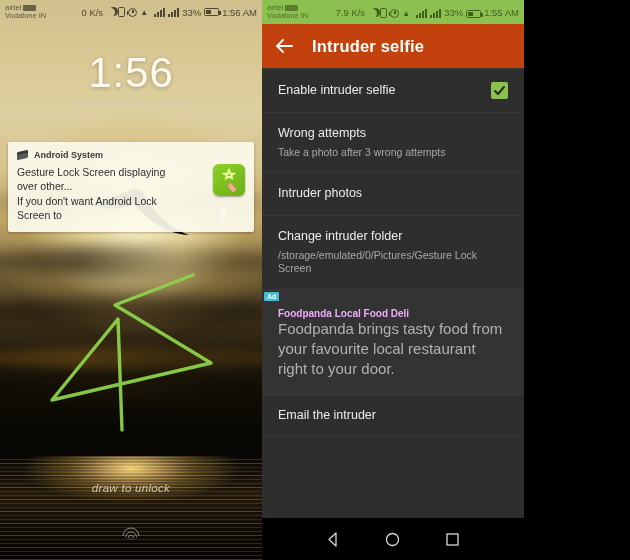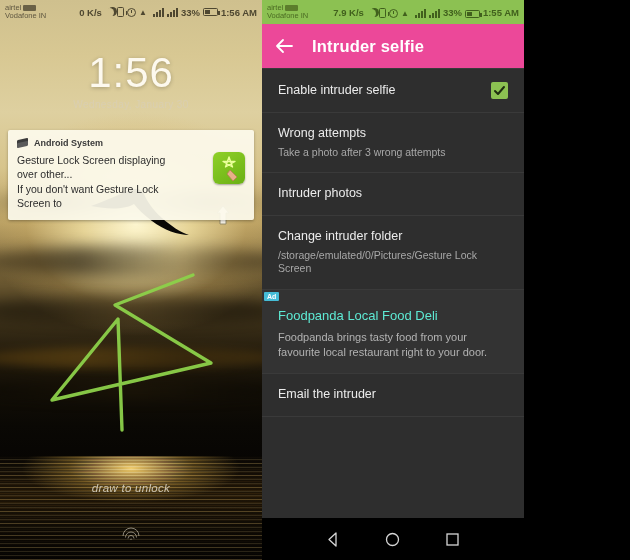--- a/index.html
+++ b/index.html
@@ -59,21 +59,21 @@
 
   .statusbar-l {
     position:absolute; top:0; left:0; right:0; height:24px;
     display:flex; align-items:center; padding:0 5px; z-index:8;
     color:#5a5237; font-size:8.5px;
   }
   .carrier { line-height:1.05; font-size:7.5px; color:#5f5740; }
   .carrier .row1 { display:flex; align-items:center; gap:2px; }
   .simbox { display:inline-block; width:13px; height:6px; background:#6a6146; border-radius:1px; }
   .sb-center { flex:1; }
-  .sb-right { display:flex; align-items:center; gap:3px; color:#4e4730; font-size:9.5px; font-weight:bold; }
+  .sb-right { display:flex; align-items:center; gap:3px; color:#4e4730; font-size:9.5px; font-weight:normal; }
   .ic { display:inline-block; }
   .moon { width:9px; height:9px; border-radius:50%; box-shadow:3px -1px 0 0 #4e4730; background:transparent; }
   .vib { width:7px; height:10px; border:1.4px solid #4e4730; border-radius:1.5px; position:relative; }
   .vib::before,.vib::after{ content:""; position:absolute; top:3px; width:2px; height:4px; border-left:1.4px solid #4e4730; }
   .vib::before{ left:-4px; } .vib::after{ right:-4px; border-left:none; border-right:1.4px solid #4e4730; }
   .alarm { width:9px; height:9px; border:1.4px solid #4e4730; border-radius:50%; position:relative; }
   .alarm::before{ content:""; position:absolute; left:3.2px; top:1.5px; width:1.2px; height:3.2px; background:#4e4730; }
   .wifi { width:11px; height:9px; position:relative; }
   .wifi::before{ content:"\25B2"; position:absolute; font-size:8px; line-height:9px; left:0; color:#4e4730; }
   .bars { display:inline-flex; align-items:flex-end; gap:1px; height:9px; }
@@ -82,21 +82,21 @@
   .bars i:nth-child(3){height:7px;} .bars i:nth-child(4){height:9px;}
   .batt { width:15px; height:8px; border:1.4px solid #4e4730; border-radius:1.5px; position:relative; }
   .batt::after{ content:""; position:absolute; right:-3px; top:2px; width:2px; height:4px; background:#4e4730; }
   .batt i { position:absolute; left:1px; top:1px; bottom:1px; width:38%; background:#4e4730; display:block; }
 
   .clockwrap { position:absolute; top:52px; left:0; right:0; text-align:center; z-index:6; }
   .clock { font-size:42px; font-weight:200; color:#fdf9ee; letter-spacing:1px; line-height:1; text-shadow:0 1px 4px rgba(0,0,0,.25); }
   .cdate { margin-top:5px; font-size:10px; color:#d9cfb4; opacity:.85; letter-spacing:.4px; }
 
   .notif {
-    position:absolute; top:130px; left:8px; right:8px; z-index:7;
+    position:absolute; top:142px; left:8px; right:8px; z-index:7;
     background:rgba(252,250,236,.93);
     border-radius:2px; box-shadow:0 1px 3px rgba(0,0,0,.3);
     padding:7px 9px 9px 9px;
   }
   .notif-head { display:flex; align-items:center; gap:6px; margin-bottom:5px; }
   .andicon { width:11px; height:11px; position:relative; }
   .andicon::before{ content:""; position:absolute; left:0; top:2px; width:11px; height:5px; background:#3b3b3b; transform:skewY(-12deg); border-radius:1px; }
   .andicon::after{ content:""; position:absolute; left:0; top:5px; width:11px; height:5px; background:#5a5a5a; transform:skewY(-12deg); border-radius:1px; }
   .notif-app { font-size:9px; color:#3a3a3a; font-weight:bold; }
   .notif-body { font-size:10.5px; color:#2d2d2d; line-height:1.38; padding-right:64px; }
@@ -128,21 +128,21 @@
   .statusbar-r .vib::before{ border-left-color:#41601d; }
   .statusbar-r .vib::after{ border-right-color:#41601d; }
   .statusbar-r .alarm{ border-color:#41601d; }
   .statusbar-r .alarm::before{ background:#41601d; }
   .statusbar-r .wifi::before{ color:#41601d; }
   .statusbar-r .bars i{ background:#41601d; }
   .statusbar-r .batt{ border-color:#41601d; }
   .statusbar-r .batt::after{ background:#41601d; }
   .statusbar-r .batt i{ background:#41601d; }
 
-  .appbar { height:44px; background:#ec4899; display:flex; align-items:center; padding:0 12px; gap:18px; flex:0 0 auto; }
+  .appbar { height:44px; background:#c2410c; display:flex; align-items:center; padding:0 12px; gap:18px; flex:0 0 auto; }
   .backbtn { width:20px; height:20px; cursor:pointer; }
   .apptitle { color:#fff; font-size:16.5px; font-weight:bold; letter-spacing:.2px; }
 
   .list { flex:1 1 auto; background:#2e2e2e; overflow:hidden; }
   .row {
     padding:13px 16px; border-bottom:1px solid #3a3a3a;
     display:flex; align-items:center; justify-content:space-between; cursor:pointer;
   }
   .row:first-child { border-top:1px solid #3a3a3a;gap:28px; }
   .row-txt { min-width:0; }
@@ -151,22 +151,22 @@
   .checkbox {
     width:17px; height:17px; background:#8cc152; border-radius:2px;
     display:flex; align-items:center; justify-content:center; flex:0 0 auto; cursor:pointer;
   }
   .adrow { position:relative; padding:18px 16px 14px 16px; border-bottom:1px solid #3a3a3a;
            background:#333333; cursor:pointer; }
   .adbadge {
     position:absolute; left:2px; top:2px; background:#45bcd6; color:#fff;
     font-size:7px; font-weight:bold; padding:1px 3px; border-radius:1px; line-height:1.1;
   }
-  .adtitle { font-size:13px; color:#5eead4; }
-  .adsub { font-size:11px; color:#b2b2b2; margin-top:7px; line-height:1.35; }
+  .adtitle { font-size:10px; color:#f0abfc;font-weight:bold; }
+  .adsub { font-size:15px; color:#b2b2b2; margin-top:0; line-height:1.35; }
 
   .navbar { height:42px; background:#000; display:flex; align-items:center;
             justify-content:space-around; padding:0 42px; flex:0 0 auto; }
   .navbtn { width:17px; height:17px; cursor:pointer; }
 </style>
 </head>
 <body>
 
 <div class="screens">
 
@@ -218,21 +218,21 @@
       <div class="clock">1:56</div>
       <div class="cdate">Wednesday, January 30</div>
     </div>
 
     <div class="notif">
       <div class="notif-head">
         <span class="andicon"></span>
         <span class="notif-app">Android System</span>
       </div>
       <div class="notif-body">Gesture Lock Screen displaying over other...</div>
-      <div class="notif-body">If you don't want Gesture Lock Screen to</div>
+      <div class="notif-body">If you don't want Android Lock Screen to</div>
       <div class="notif-thumb">
         <svg width="32" height="32" viewBox="0 0 32 32">
           <polygon points="16,5 19.5,15 10,9.5 22,9.5 12.5,15" fill="none" stroke="#eaff9b" stroke-width="1.4" stroke-linejoin="round"></polygon>
           <path d="M17 18 L24 25 L20 29 L14 22 Z" fill="#e8b08a" stroke="#b97f55" stroke-width="0.8"></path>
         </svg>
       </div>
     </div>
 
     <svg class="bird" viewBox="0 0 110 50">
       <path d="M5 18 C22 12, 34 6, 44 2 C50 0, 56 1, 58 6 C61 13, 66 21, 76 30 C85 38, 94 44, 103 47 C92 47, 78 42, 66 33 C58 27, 52 21, 48 16 C40 21, 24 22, 5 18 Z" fill="#090806"></path>

